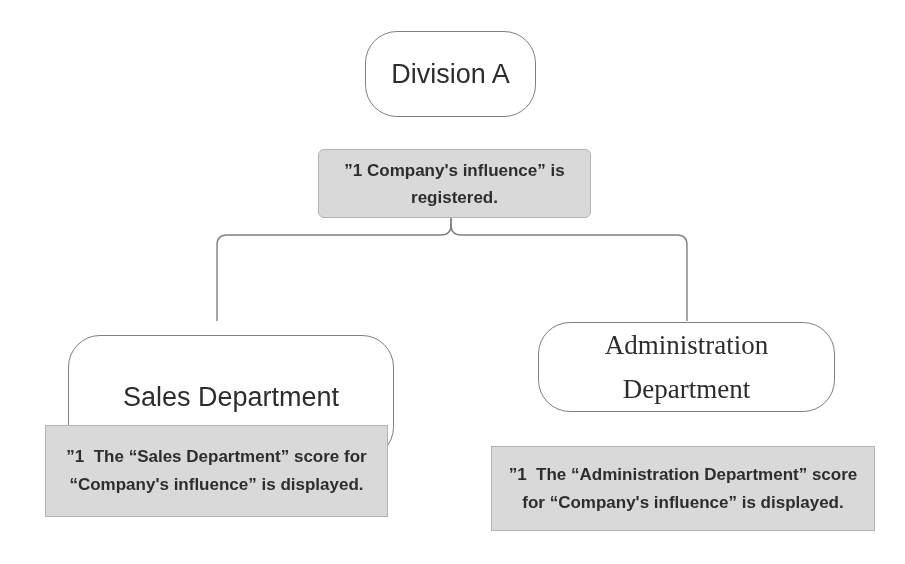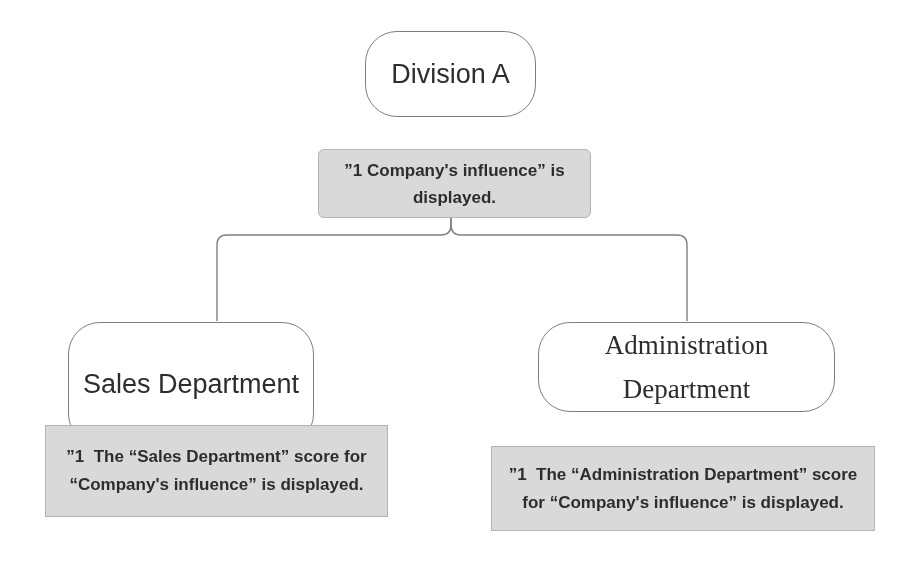--- a/index.html
+++ b/index.html
@@ -25,21 +25,21 @@
     display: flex;
     align-items: center;
     justify-content: center;
     text-align: center;
     color: #2d2d2d;
     font-size: 27px;
     line-height: 44px;
     box-sizing: border-box;
   }
   .node-root   { left: 365px; top: 31px;  width: 171px; height: 86px; }
-  .node-left   { left: 68px;  top: 322px; width: 246px; height: 124px; }
+  .node-left   { left: 68px;  top: 335px; width: 326px; height: 124px; }
   .node-right  { left: 538px; top: 322px; width: 297px; height: 90px; padding: 0 28px; font-family: Liberation Serif, serif; }
   .note {
     position: absolute;
     background: #d9d9d9;
     border: 1px solid #b3b3b3;
     box-sizing: border-box;
     display: flex;
     flex-direction: column;
     align-items: center;
     justify-content: center;
@@ -64,21 +64,21 @@
     <path d="M451 218 L451 225 Q451 235 441 235 L227 235 Q217 235 217 245 L217 321" fill="none" stroke="#7f7f7f" stroke-width="1.4"></path>
     <path d="M451 218 L451 225 Q451 235 461 235 L677 235 Q687 235 687 245 L687 321" fill="none" stroke="#7f7f7f" stroke-width="1.4"></path>
   </svg>
 
   <div class="node node-root">
     <span>Division A</span>
   </div>
 
   <div class="note note-root">
     <div>”1 Company's influence” is</div>
-    <div>displayed.</div>
+    <div>registered.</div>
   </div>
 
   <div class="node node-left">
     <span>Sales Department</span>
   </div>
 
   <div class="note note-left">
     <div>”1  The “Sales Department” score for</div>
     <div>“Company's influence” is displayed.</div>
   </div>

